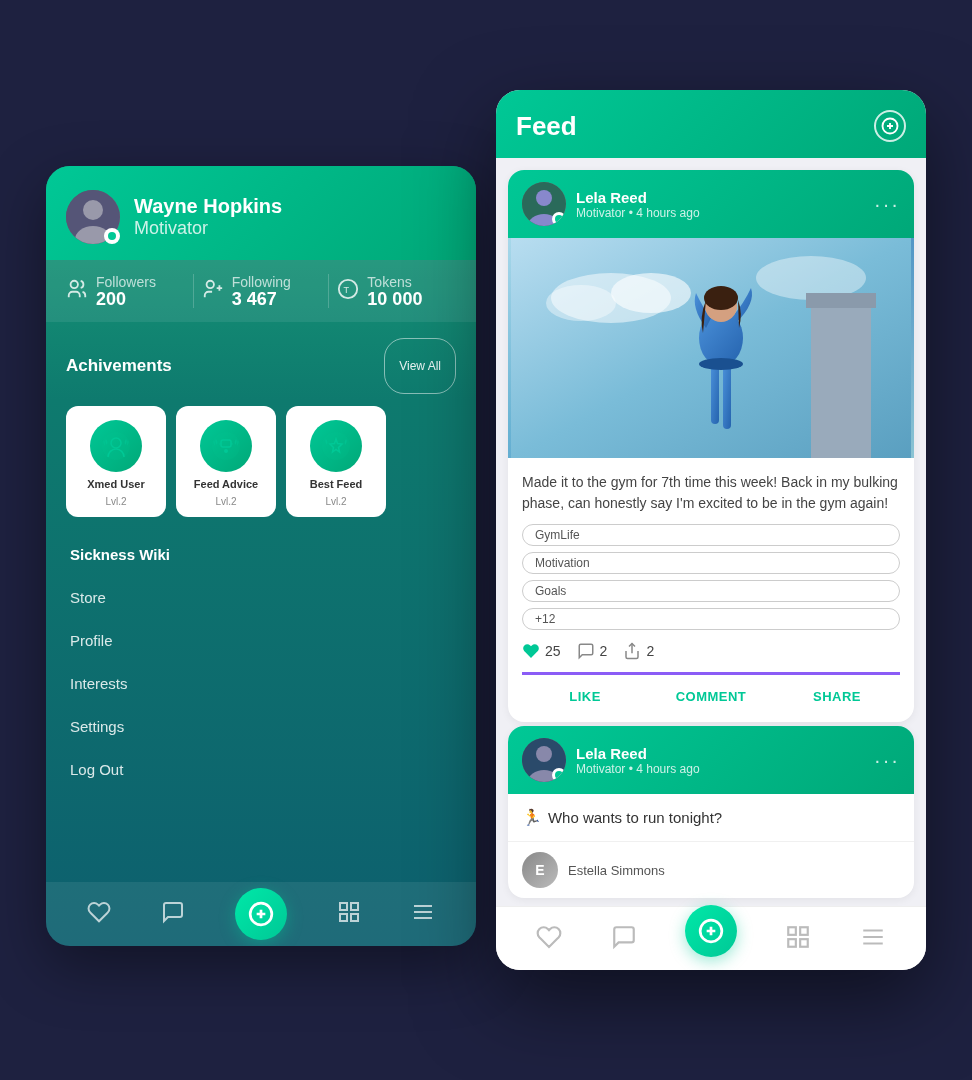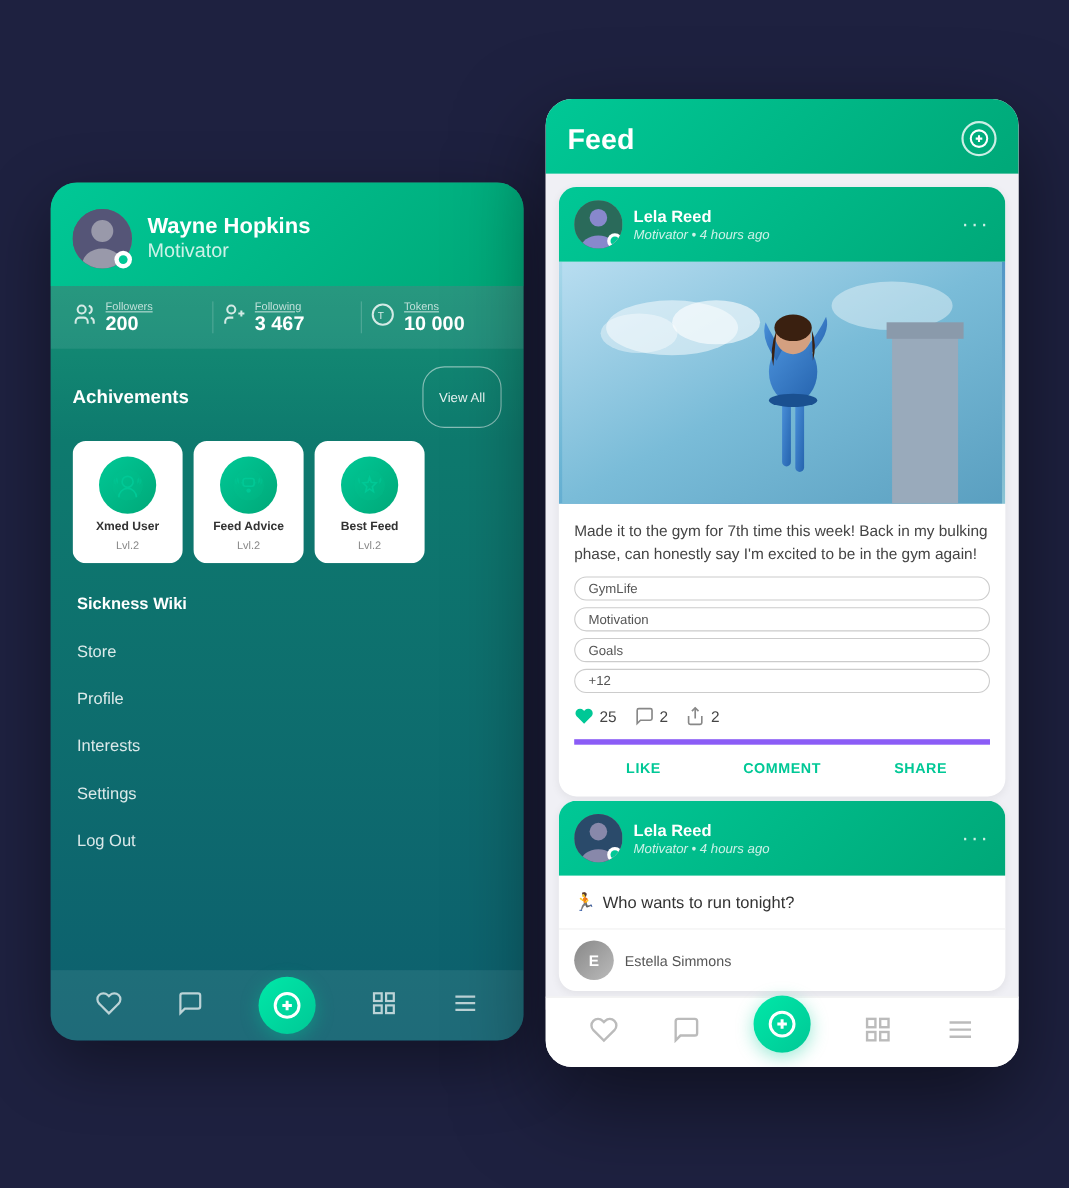--- a/index.html
+++ b/index.html
@@ -77,21 +77,21 @@
       background: rgba(255,255,255,0.08);
       margin: 0;
     }
     .stat-item {
       display: flex;
       align-items: center;
       gap: 8px;
       flex: 1;
     }
     .stat-icon { color: rgba(255,255,255,0.7); }
-    .stat-label { font-size: 10px; color: rgba(255,255,255,0.7); text-decoration: underline; }
+    .stat-label { font-size: 14px; color: rgba(255,255,255,0.7); }
     .stat-value { font-size: 18px; font-weight: 700; color: #fff; line-height: 1; }
     .stat-divider { width: 1px; background: rgba(255,255,255,0.2); }
 
     .achievements-section { padding: 16px 20px 8px; }
     .achievements-header { display: flex; justify-content: space-between; align-items: center; margin-bottom: 12px; }
     .achievements-title { color: #fff; font-size: 17px; font-weight: 700; }
     .view-all-btn {
       border: 1px solid rgba(255,255,255,0.5);
       border-radius: 20px;
       padding: 20px 14px;
@@ -230,21 +230,21 @@
     .post-badge {
       position: absolute;
       bottom: 0; right: 0;
       width: 14px; height: 14px;
       background: #fff;
       border-radius: 50%;
       display: flex; align-items: center; justify-content: center;
     }
     .post-user-info { flex: 1; }
     .post-username { color: #fff; font-weight: 700; font-size: 15px; }
-    .post-meta { color: rgba(255,255,255,0.8); font-size: 12px; font-style: italic; }
+    .post-meta { color: rgba(255,255,255,0.8); font-size: 12px; }
     .post-more { color: rgba(255,255,255,0.8); font-size: 20px; cursor: pointer; letter-spacing: 2px; }
 
     .post-image {
       width: 100%; height: 220px;
       background: linear-gradient(135deg, #a8d8ea 0%, #6ab4d4 30%, #4a90c4 60%, #8bc4d4 100%);
       position: relative;
       overflow: hidden;
       display: flex;
       align-items: center;
       justify-content: center;
@@ -259,21 +259,21 @@
       padding: 3px 12px;
       font-size: 12px;
       color: #555;
     }
     .post-stats { display: flex; gap: 16px; margin-bottom: 12px; align-items: center; }
     .post-stat { display: flex; align-items: center; gap: 5px; font-size: 14px; color: #444; }
     .post-stat svg { color: #00c896; }
 
     .post-actions {
       display: flex;
-      border-top: 5px solid #8b5cf6;
+      border-top: 3px solid #8b5cf6;
       padding-top: 10px;
     }
     .post-action {
       flex: 1;
       text-align: center;
       font-size: 13px;
       font-weight: 700;
       color: #00c896;
       cursor: pointer;
       padding: 4px 0;

